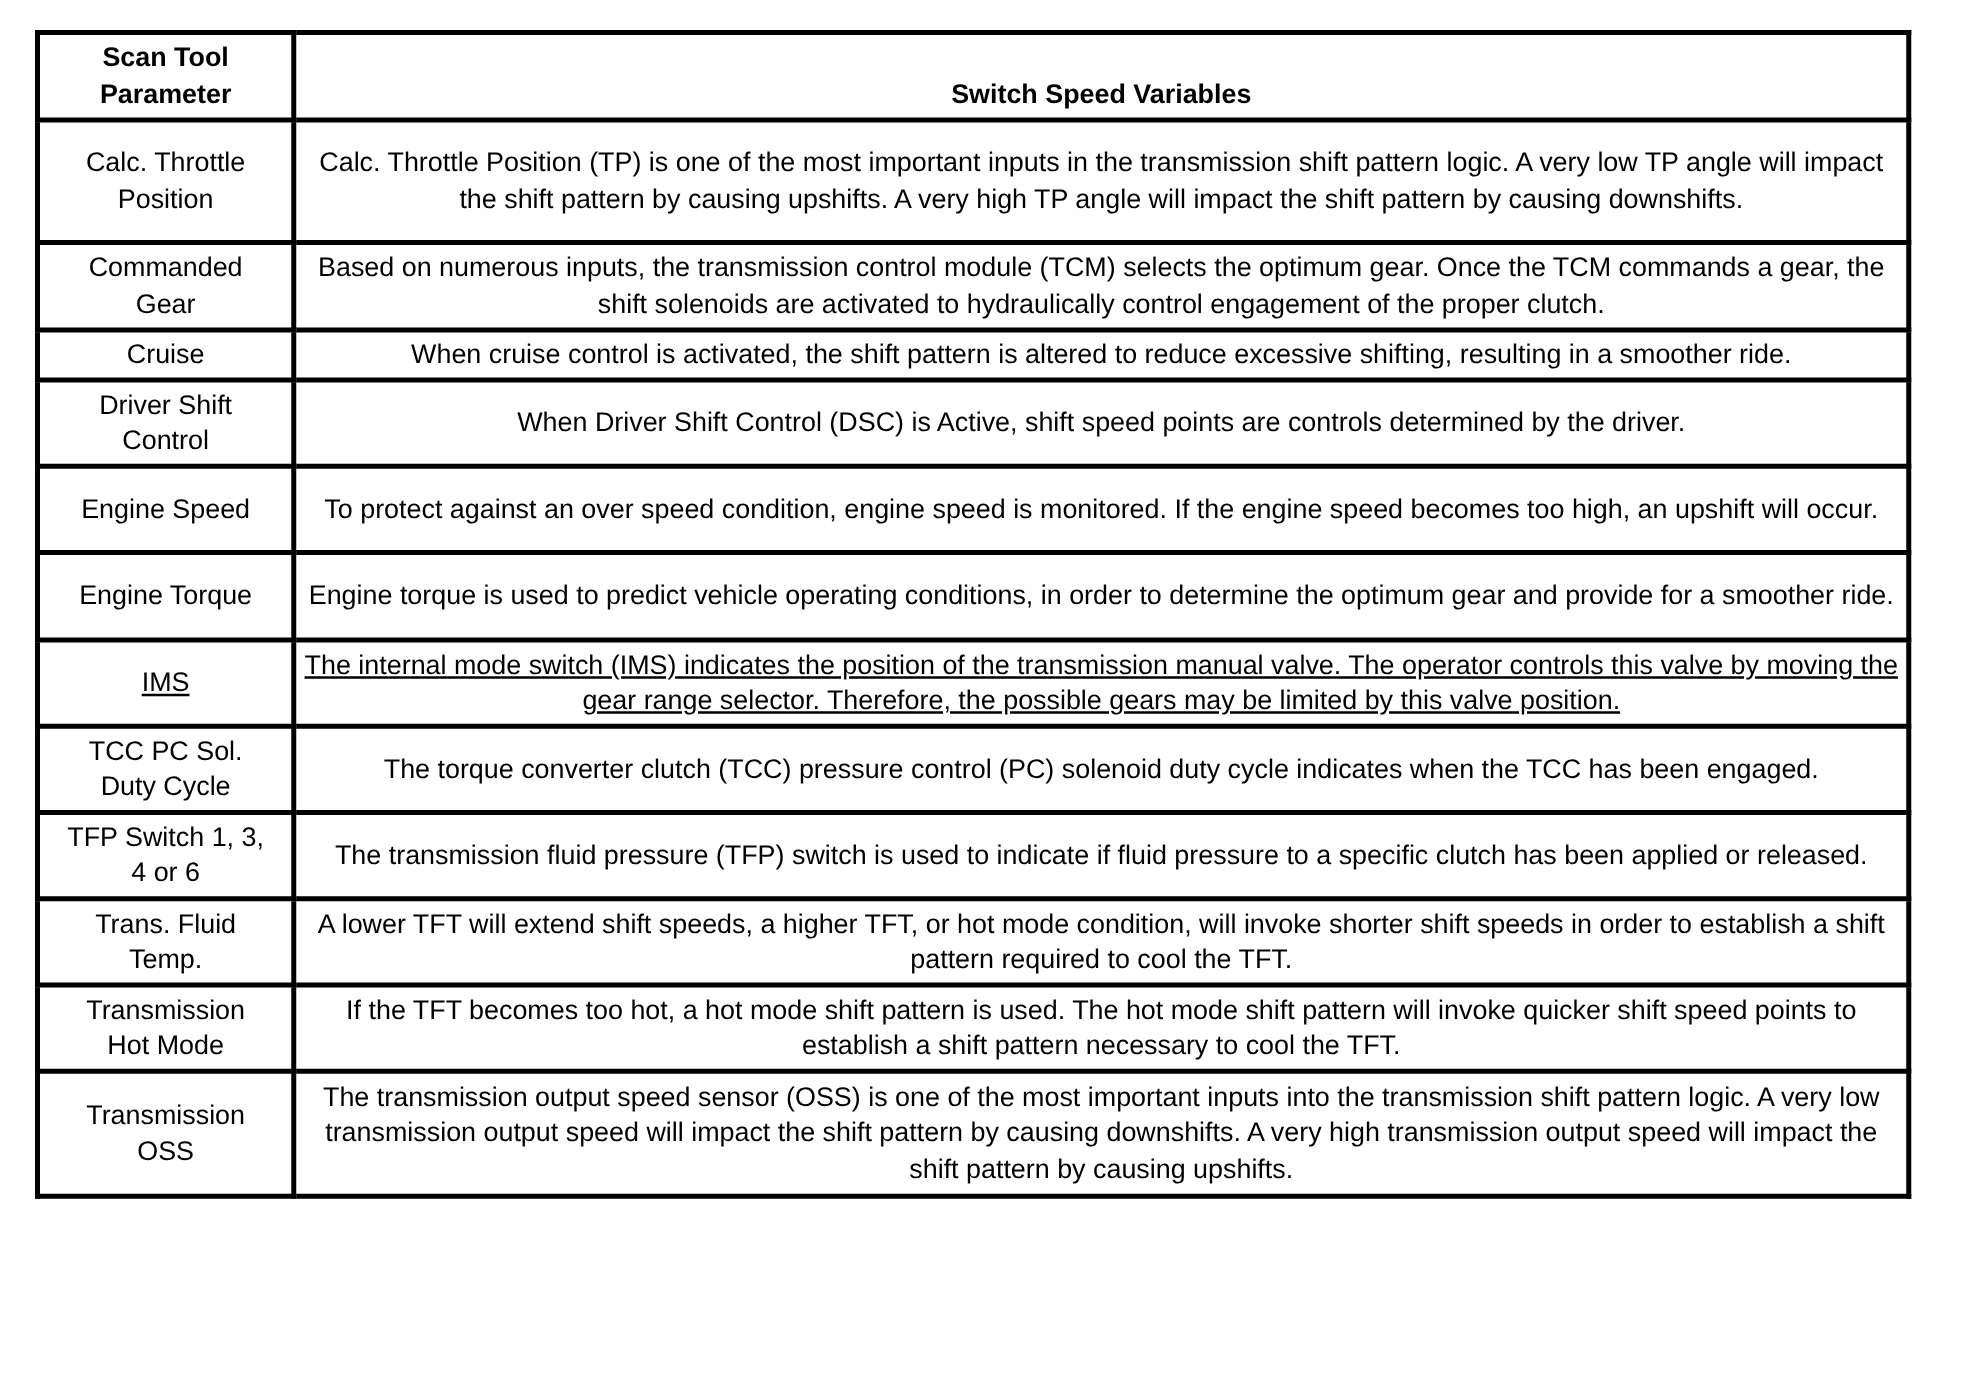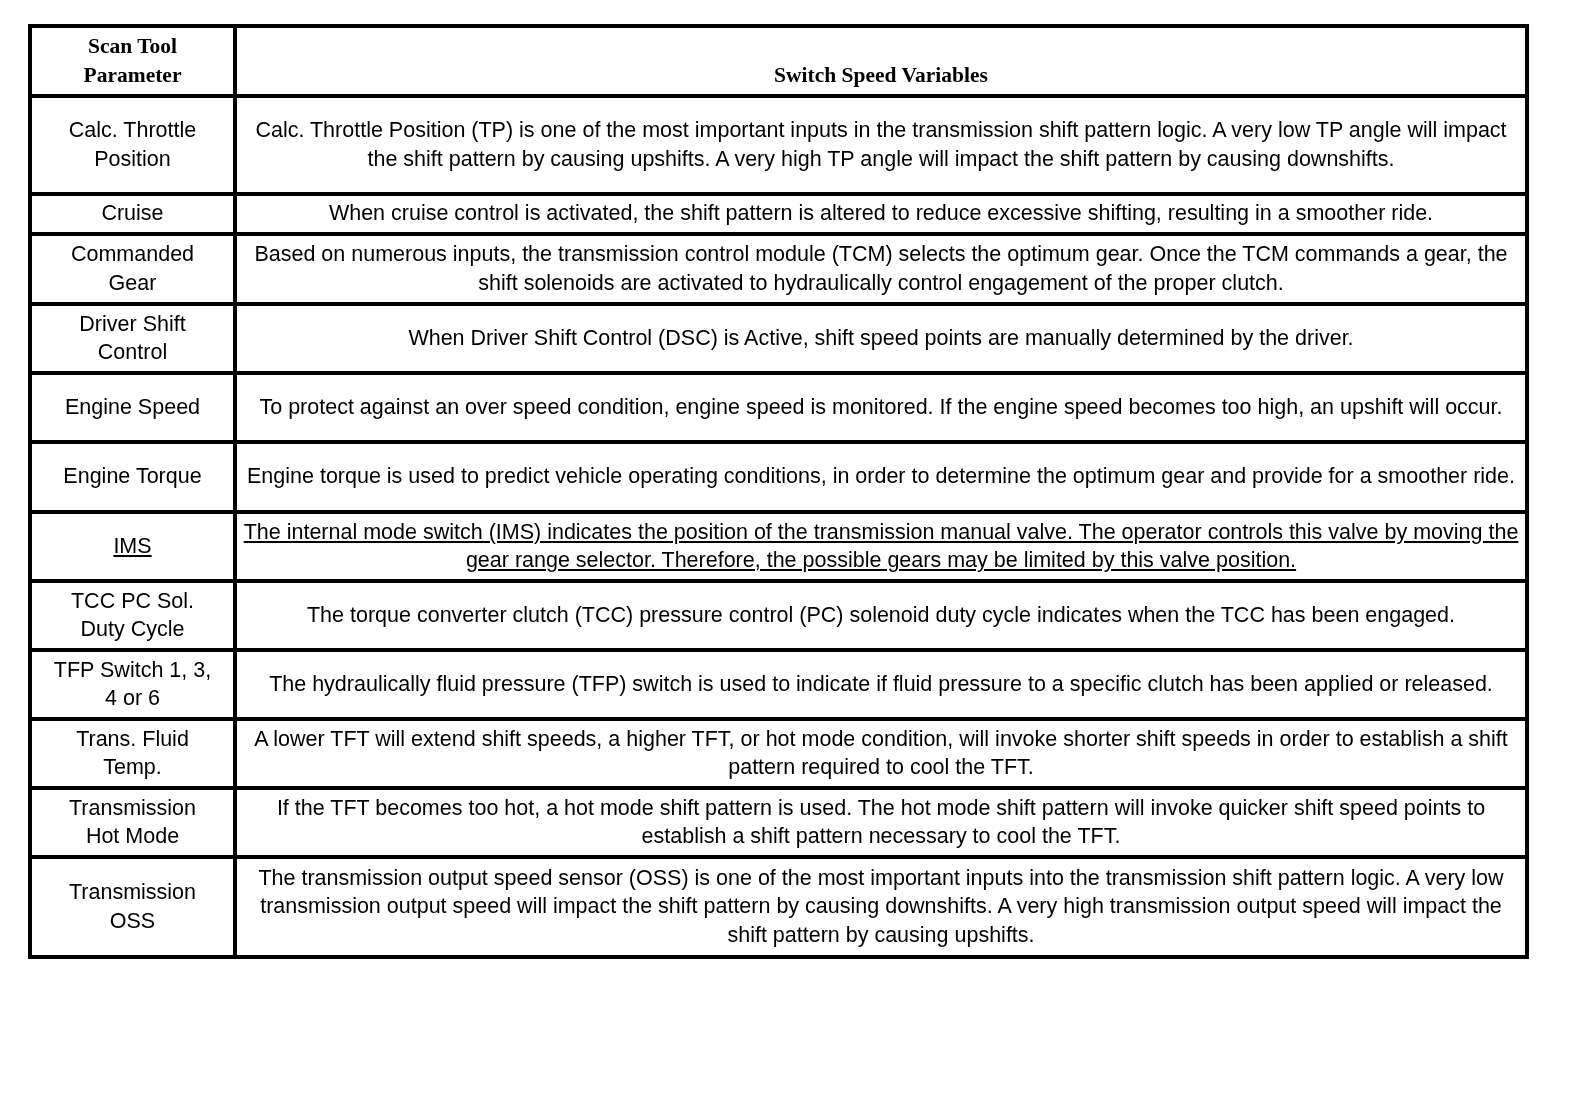--- a/index.html
+++ b/index.html
@@ -10,21 +10,21 @@
     border-collapse: collapse; table-layout: fixed;
     border: 4px solid #000;
   }
   table.shift col.c1 { width: 205px; }
   table.shift td, table.shift th {
     border: 4px solid #000;
     font-size: 21.5px; line-height: 28.5px;
     padding: 2px 4px 3px 4px; vertical-align: middle;
     font-weight: normal;
   }
-  table.shift th { font-weight: bold; text-align: center; font-family: Liberation Serif, serif; }
+  table.shift th { font-weight: bold; text-align: center; }
   table.shift th.h2 { vertical-align: bottom; padding-bottom: 5px; }
   td.param { text-align: center; white-space: pre-line; }
   td.desc { text-align: center; }
   tr.hdr { height: 70px; }
 </style>
 </head>
 <body>
 
 <table class="shift">
   <colgroup>
@@ -37,33 +37,33 @@
 Parameter</th>
       <th class="h2">Switch Speed Variables</th>
     </tr>
   </thead>
   <tbody id="rows">
       <tr style="height: 98px;">
         <td class="param">Calc. Throttle
 Position</td>
         <td class="desc">Calc. Throttle Position (TP) is one of the most important inputs in the transmission shift pattern logic. A very low TP angle will impact the shift pattern by causing upshifts. A very high TP angle will impact the shift pattern by causing downshifts.</td>
       </tr>
-      <tr style="height: 40px;">
-        <td class="param">Cruise</td>
-        <td class="desc">When cruise control is activated, the shift pattern is altered to reduce excessive shifting, resulting in a smoother ride.</td>
-      </tr>
       <tr style="height: 70px;">
         <td class="param">Commanded
 Gear</td>
         <td class="desc">Based on numerous inputs, the transmission control module (TCM) selects the optimum gear. Once the TCM commands a gear, the shift solenoids are activated to hydraulically control engagement of the proper clutch.</td>
       </tr>
+      <tr style="height: 40px;">
+        <td class="param">Cruise</td>
+        <td class="desc">When cruise control is activated, the shift pattern is altered to reduce excessive shifting, resulting in a smoother ride.</td>
+      </tr>
       <tr style="height: 69px;">
         <td class="param">Driver Shift
 Control</td>
-        <td class="desc">When Driver Shift Control (DSC) is Active, shift speed points are manually determined by the driver.</td>
+        <td class="desc">When Driver Shift Control (DSC) is Active, shift speed points are controls determined by the driver.</td>
       </tr>
       <tr style="height: 69px;">
         <td class="param">Engine Speed</td>
         <td class="desc">To protect against an over speed condition, engine speed is monitored. If the engine speed becomes too high, an upshift will occur.</td>
       </tr>
       <tr style="height: 70px;">
         <td class="param">Engine Torque</td>
         <td class="desc">Engine torque is used to predict vehicle operating conditions, in order to determine the optimum gear and provide for a smoother ride.</td>
       </tr>
       <tr style="height: 69px; text-decoration: underline;">
@@ -71,21 +71,21 @@
         <td class="desc">The internal mode switch (IMS) indicates the position of the transmission manual valve. The operator controls this valve by moving the gear range selector. Therefore, the possible gears may be limited by this valve position.</td>
       </tr>
       <tr style="height: 69px;">
         <td class="param">TCC PC Sol.
 Duty Cycle</td>
         <td class="desc">The torque converter clutch (TCC) pressure control (PC) solenoid duty cycle indicates when the TCC has been engaged.</td>
       </tr>
       <tr style="height: 69px;">
         <td class="param">TFP Switch 1, 3,
 4 or 6</td>
-        <td class="desc">The hydraulically fluid pressure (TFP) switch is used to indicate if fluid pressure to a specific clutch has been applied or released.</td>
+        <td class="desc">The transmission fluid pressure (TFP) switch is used to indicate if fluid pressure to a specific clutch has been applied or released.</td>
       </tr>
       <tr style="height: 69px;">
         <td class="param">Trans. Fluid
 Temp.</td>
         <td class="desc">A lower TFT will extend shift speeds, a higher TFT, or hot mode condition, will invoke shorter shift speeds in order to establish a shift pattern required to cool the TFT.</td>
       </tr>
       <tr style="height: 69px;">
         <td class="param">Transmission
 Hot Mode</td>
         <td class="desc">If the TFT becomes too hot, a hot mode shift pattern is used. The hot mode shift pattern will invoke quicker shift speed points to establish a shift pattern necessary to cool the TFT.</td>

